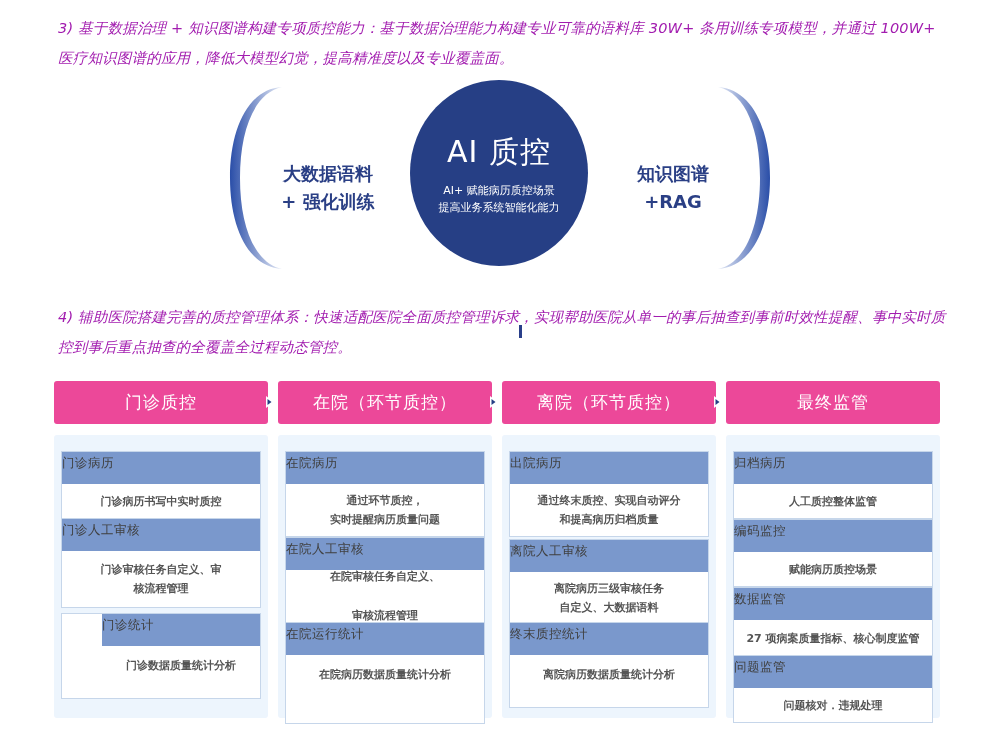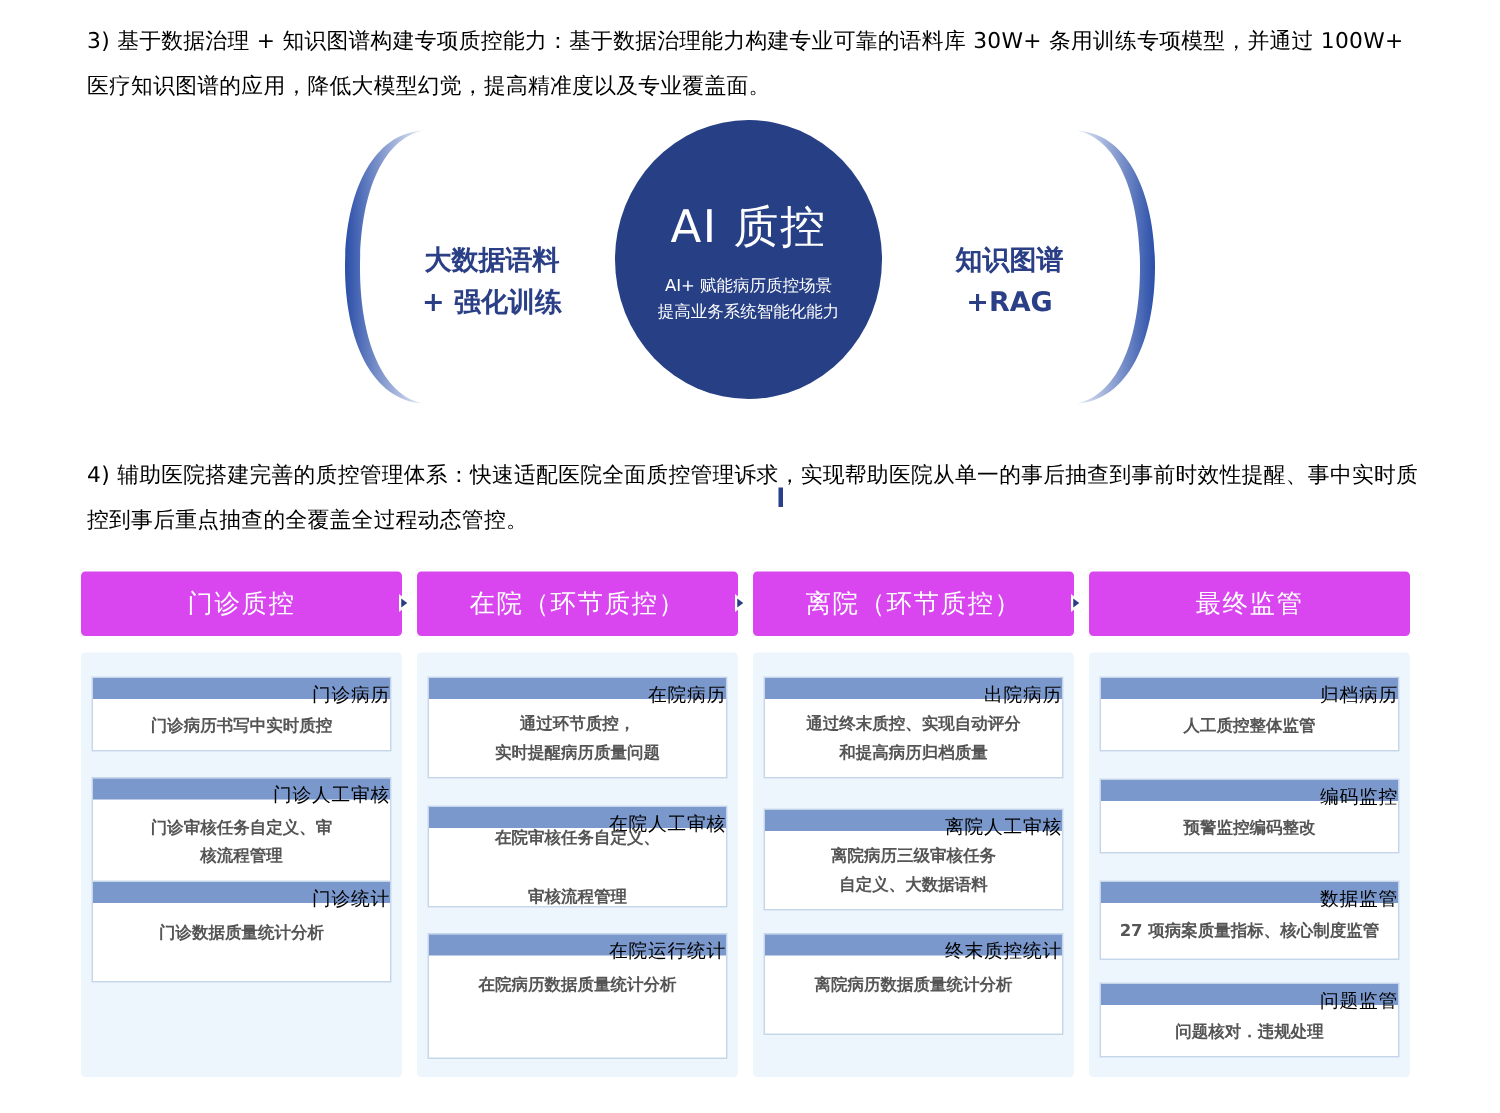--- a/index.html
+++ b/index.html
@@ -1,21 +1,21 @@
 <!DOCTYPE html>
 <html><head>
 <meta charset="utf-8">
 <style>
   * { box-sizing: border-box; margin: 0; padding: 0; }
   html, body { width: 1000px; height: 742px; background: #ffffff; overflow: hidden; }
   body { font-family: "DejaVu Sans", "Liberation Sans", sans-serif; color: #555; position: relative; }
 
   .para {
     position: absolute; left: 58px; width: 890px;
-    font-size: 14.5px; line-height: 30px; color: #000000; letter-spacing: 0.2px;
+    font-size: 14.5px; line-height: 30px; color: #a21caf; letter-spacing: 0.2px; font-style: italic;
   }
   #para3 { top: 13px; }
   #para4 { top: 302px; }
 
   .cursor-mark {
     position: absolute; left: 519px; top: 325px; width: 3px; height: 13px; background: #2a3f8a;
   }
 
   
   .hero { position: absolute; left: 0; top: 80px; width: 1000px; height: 200px; }
@@ -32,42 +32,42 @@
   .side-text {
     position: absolute; top: 80px; font-size: 18px; line-height: 28px;
     font-weight: bold; color: #2a3f85; text-align: center;
   }
   .side-left { left: 268px; width: 120px; }
   .side-right { left: 618px; width: 110px; }
 
   
   .stage-header {
     position: absolute; top: 381px; height: 43px; width: 214px;
-    background: #d946ef; color: #fff; border-radius: 3px;
+    background: #ec4899; color: #fff; border-radius: 3px;
     display: flex; align-items: center; justify-content: center;
     font-size: 17px; letter-spacing: 1px;
   }
   .stage-arrow {
     position: absolute; top: 396px; width: 8px; height: 12px;
     color: #fff; font-size: 10px; line-height: 12px;
   }
   .stage-arrow svg { display: block; }
 
   
   .panel {
     position: absolute; top: 435px; height: 283px; width: 214px;
     background: #edf5fd; border-radius: 3px;
   }
   .card {
     position: absolute; left: 7px; width: 200px;
     background: #fff; border: 1px solid #c6d6ea;
   }
   .card-title {
-    height: 14px; background: #7a98cc; color: #000000;
-    font-size: 12.5px; line-height: 22px; text-align: right; letter-spacing: 0.5px;
+    height: 32px; background: #7a98cc; color: #404040;
+    font-size: 12.5px; line-height: 22px; text-align: left; letter-spacing: 0.5px;
   }
   .card-body {
     display: flex; align-items: center; justify-content: center;
     text-align: center; font-size: 11px; line-height: 19px; color: #555;
     padding: 0 8px;
     font-weight: bold;
   }
 </style>
 </head>
 <body>
@@ -148,21 +148,21 @@
       <div>门诊病历书写中实时质控</div>
     </div>
   </div>
   <div class="card" style="top:83px;">
     <div class="card-title">门诊人工审核</div>
     <div class="card-body" style="height:56px; flex-direction:column;">
       <div>门诊审核任务自定义、审</div>
       <div>核流程管理</div>
     </div>
   </div>
-  <div class="card" style="top:152px;">
+  <div class="card" style="top:178px;padding-left:40px;">
     <div class="card-title">门诊统计</div>
     <div class="card-body" style="height:52px; align-items:flex-start; padding-top:10px;">
       <div>门诊数据质量统计分析</div>
     </div>
   </div>
 </div>
 
 <div class="panel" style="left:278px;">
   <div class="card" style="top:16px;">
     <div class="card-title">在院病历</div>
@@ -212,21 +212,21 @@
 <div class="panel" style="left:726px;">
   <div class="card" style="top:16px;">
     <div class="card-title">归档病历</div>
     <div class="card-body" style="height:34px;">
       <div>人工质控整体监管</div>
     </div>
   </div>
   <div class="card" style="top:84px;">
     <div class="card-title">编码监控</div>
     <div class="card-body" style="height:34px;">
-      <div>预警监控编码整改</div>
+      <div>赋能病历质控场景</div>
     </div>
   </div>
   <div class="card" style="top:152px;">
     <div class="card-title">数据监管</div>
     <div class="card-body" style="height:37px; padding:4px 2px;">
       <div>27 项病案质量指标、核心制度监管</div>
     </div>
   </div>
   <div class="card" style="top:220px;">
     <div class="card-title">问题监管</div>

